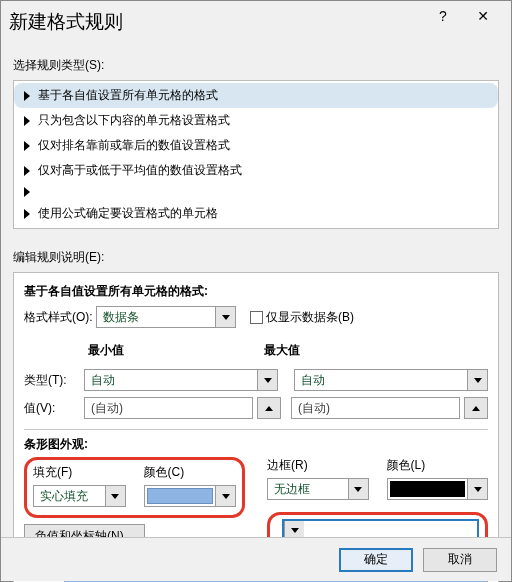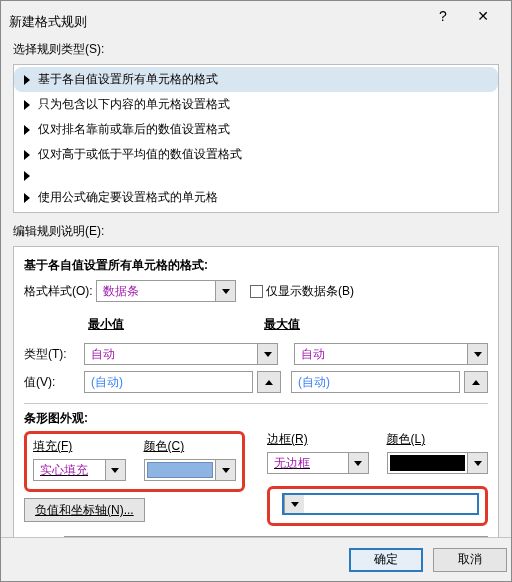--- a/index.html
+++ b/index.html
@@ -1,53 +1,53 @@
 <!DOCTYPE html>
 <html><head>
 <meta charset="utf-8">
 <style>
 * { box-sizing: border-box; font-family: "Microsoft YaHei", "SimSun", sans-serif; font-size: 12px; }
 body { margin: 0; background: #f0f0f0; color: #000; }
 .dialog { width: 512px; height: 582px; background: #f0f0f0; border: 1px solid #888; position: relative; }
 .titlebar { height: 30px; display: flex; align-items: center; padding: 0 8px; }
-.titlebar .title { flex: 1; font-size: 13px; margin-top: 11px; }
+.titlebar .title { flex: 1; font-size: 19px; margin-top: 11px; }
 .titlebar .btn { width: 40px; height: 26px; display: flex; align-items: center; justify-content: center; font-size: 14px; }
 .body { padding: 6px 12px 8px 12px; }
-.section-label { margin: 4px 0 6px 0; }
+.section-label { margin: 20px 0 6px 0; }
 .rule-list { background: #fff; border: 1px solid #bcbcbc; padding: 2px 0; margin-bottom: 10px; }
 .rule-item { padding: 4px 10px; display: flex; align-items: center; gap: 8px; border-radius: 8px; }
 .rule-item.selected { background: #d8e6f2; }
 .tri { width: 0; height: 0; border-top: 5px solid transparent; border-bottom: 5px solid transparent; border-left: 6px solid #000; }
 .edit-box { background: #fff; border: 1px solid #bcbcbc; padding: 10px 10px 12px 10px; }
 .bold { font-weight: bold; }
 .row { display: flex; align-items: center; margin: 6px 0; }
 .lbl { width: 60px; }
 .combo { display: flex; border: 1px solid #9a9a9a; background: #fff; height: 22px; }
-.combo .txt { flex: 1; padding: 2px 6px; display: flex; align-items: center; color: #a21caf; }
-.combo .txt.ph { color: #3b82f6; }
+.combo .txt { flex: 1; padding: 2px 6px; display: flex; align-items: center; color: #14532d; }
+.combo .txt.ph { color: #404040; }
 .combo .arrow { width: 20px; border-left: 1px solid #9a9a9a; background: #e6e6e6; display: flex; align-items: center; justify-content: center; }
 .arrow-dn { width: 0; height: 0; border-left: 4px solid transparent; border-right: 4px solid transparent; border-top: 5px solid #000; }
 .arrow-up { width: 0; height: 0; border-left: 4px solid transparent; border-right: 4px solid transparent; border-bottom: 5px solid #000; }
 .checkbox { display: flex; align-items: center; gap: 3px; margin-left: 14px; }
 .checkbox .box { width: 13px; height: 13px; border: 1px solid #666; background: #fff; }
-.cols { display: flex; gap: 16px; text-decoration: underline; }
+.cols { display: flex; gap: 16px; }
 .col { flex: 1; }
 .col-hdr { margin: 8px 0 4px 0; font-weight: bold; padding-left: 64px; }
 .btn-icon { width: 24px; height: 22px; border: 1px solid #9a9a9a; background: #e6e6e6; display: flex; align-items: center; justify-content: center; margin-left: 4px; }
 .hr { border: none; border-top: 1px solid #c8c8c8; margin: 10px 0 6px 0; }
-.redbox { border: 3px solid #e2382a; border-radius: 6px; padding: 4px 6px 8px 6px; margin-top: 4px; }
+.redbox { border: 3px solid #e2382a; border-radius: 13px; padding: 4px 6px 8px 6px; margin-top: 4px; }
 .subrow { display: flex; gap: 18px; }
 .subcol { flex: 1; }
 .subcol .lbl2 { margin-bottom: 4px; display: block; }
 .color-swatch { flex: 1; margin: 2px; }
 .swatch-blue { background: #8db4e2; border: 1px solid #6a8fbc; }
 .swatch-black { background: #000; }
 .btn-std { border: 1px solid #9a9a9a; background: #e6e6e6; padding: 4px 10px; height: 24px; display: inline-flex; align-items: center; }
 .preview-bar { flex: 1; height: 22px; border: 1px solid #9a9a9a; background: linear-gradient(#a8c8ec,#8db4e2); }
-.footer { position: absolute; bottom: 0; left: 0; right: 0; height: 44px; border-top: 1px solid #c4c4c4; display: flex; align-items: center; justify-content: flex-end; gap: 10px; padding: 0 4px; background: #f0f0f0; }
+.footer { position: absolute; bottom: 0; left: 0; right: 0; height: 44px; border-top: 1px solid #c4c4c4; display: flex; align-items: center; justify-content: flex-end; gap: 10px; padding: 0 14px; background: #f0f0f0; }
 .footer .btn-std { width: 74px; justify-content: center; }
 .footer .btn-primary { border: 2px solid #2a7abf; background: #e6eef7; }
 .hl { border: 2px solid #2a7abf; }
 </style>
 </head>
 <body>
 
 <div class="dialog">
 
   <div class="titlebar">

